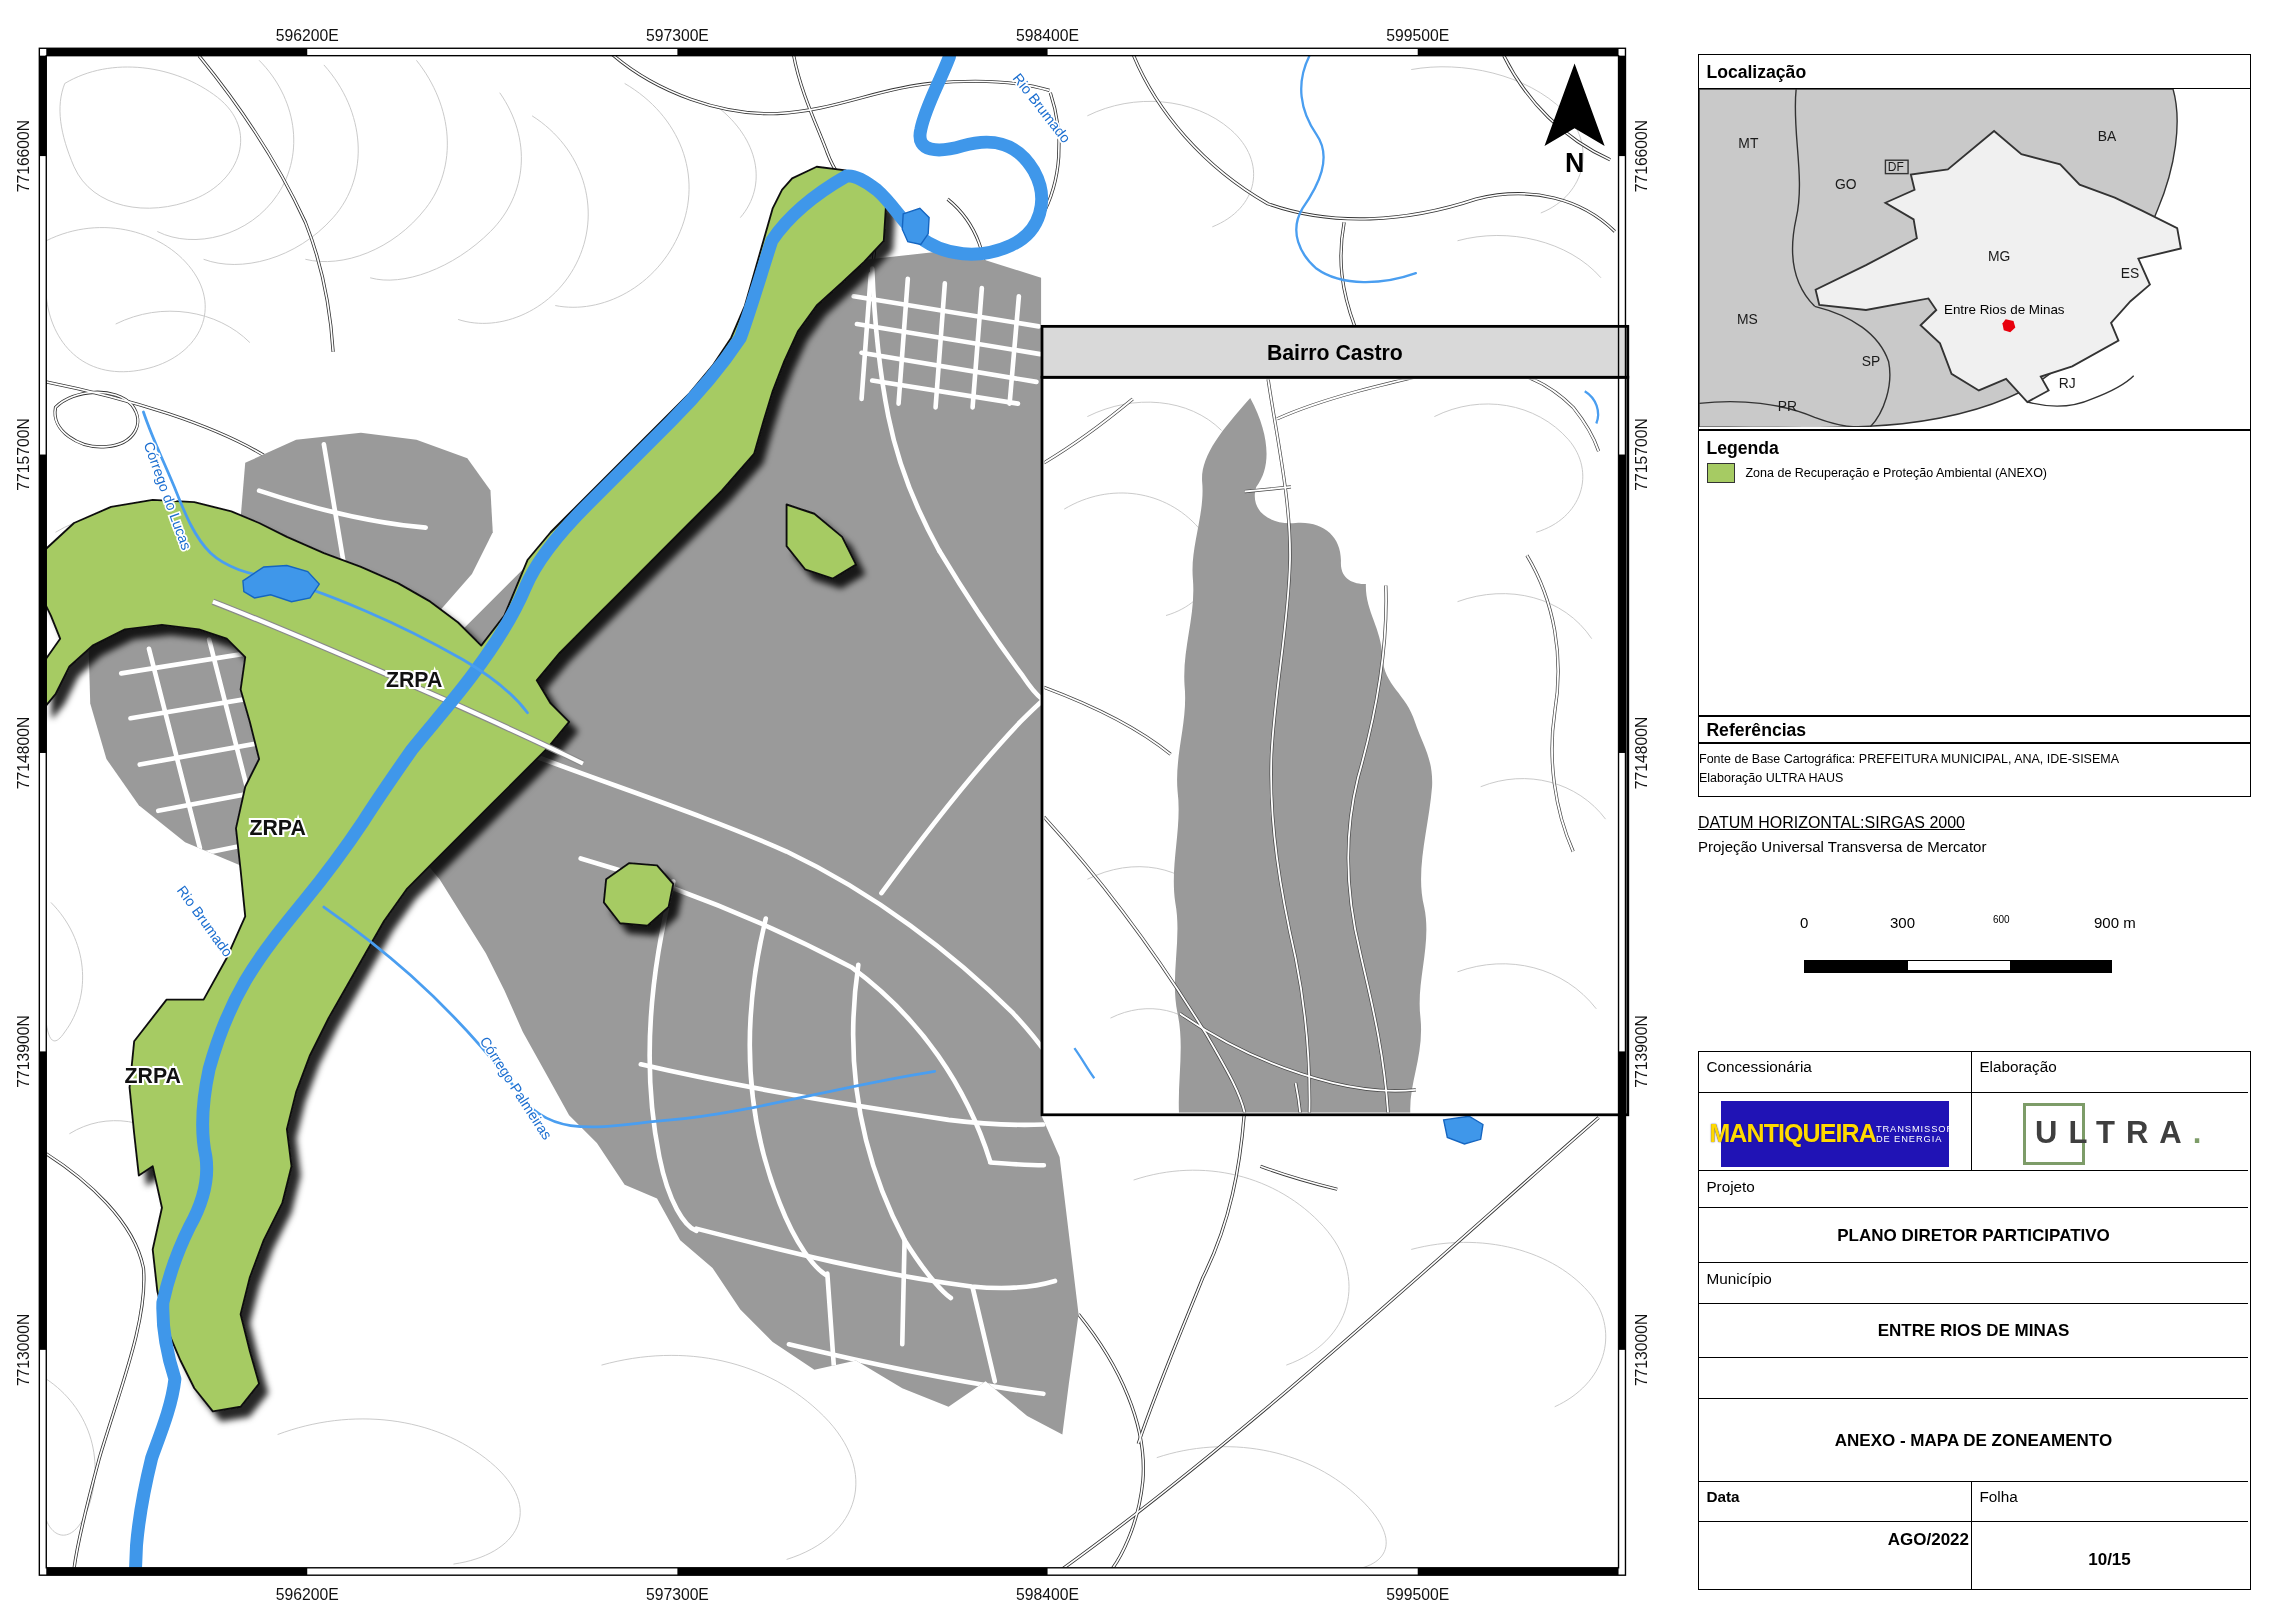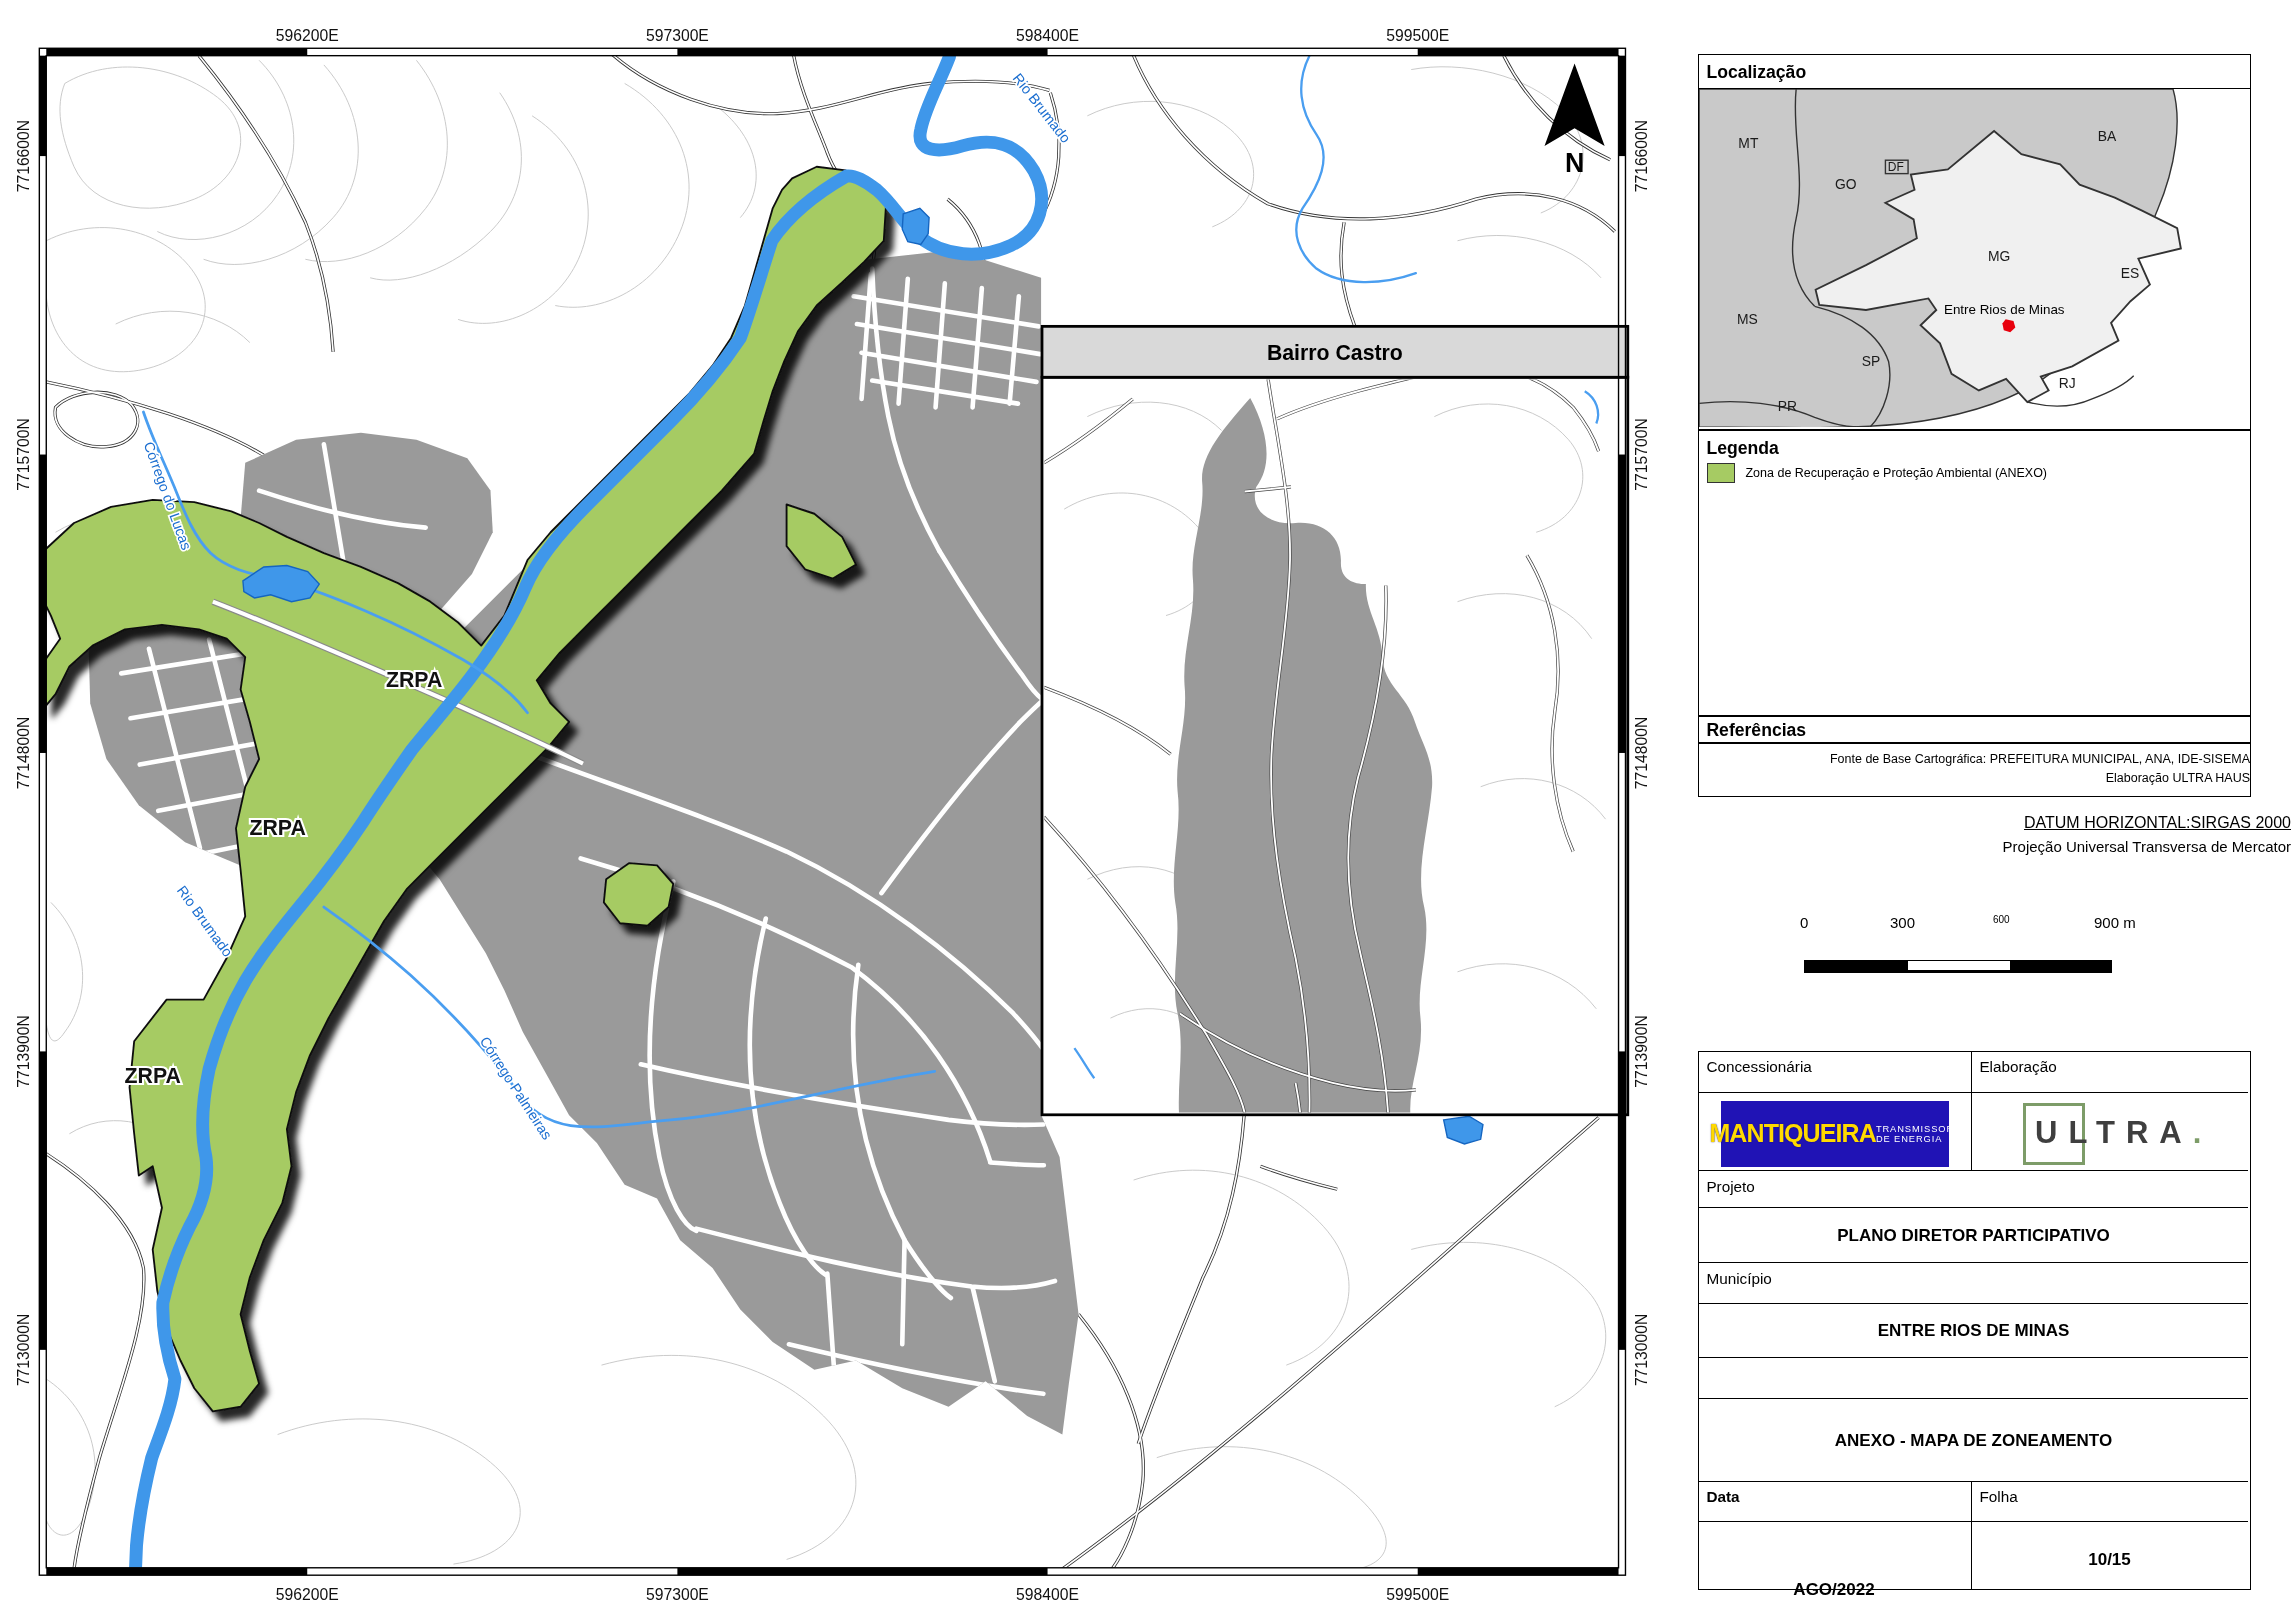--- a/index.html
+++ b/index.html
@@ -1,21 +1,21 @@
 <!DOCTYPE html>
 <html style="font-size:7.4px"><head>
 <meta charset="utf-8">
 <style>
   html,body{margin:0;padding:0;background:#fff;}
   body{width:2295px;height:1623px;position:relative;overflow:hidden;
        font-family:"Liberation Sans",sans-serif;color:#000;}
   .abs{position:absolute;}
   .box{position:absolute;background:#fff;border:1.9px solid #000;box-sizing:border-box;}
   .hdr{font-size:17.6px;font-weight:bold;padding:6.5px 0 0 7.4px;}
-  .ctr{text-align:right;padding-left:40px;}
+  .ctr{text-align:left;}
   svg text{font-family:"Liberation Sans",sans-serif;}
   .coord{font-size:34px;fill:#111;}
   .zrpa{font-size:46px;font-weight:bold;fill:#111;paint-order:stroke;stroke:#fff;stroke-width:9px;}
   .rlabel{fill:#1b6ed0;paint-order:stroke;stroke:#fff;stroke-width:7px;font-size:31px;}
   .contour{fill:none;stroke:#c6c6c6;stroke-width:2;}
   .dcase{fill:none;stroke:#333;stroke-width:7;}
   .dfill{fill:none;stroke:#fff;stroke-width:3.5;}
   .street{fill:none;stroke:#fff;stroke-width:10;stroke-linecap:round;stroke-linejoin:round;}
   .icase{fill:none;stroke:#444;stroke-width:7;}
   .ifill{fill:none;stroke:#fff;stroke-width:4;}
@@ -385,17 +385,17 @@
   <div class="abs cell-value" style="left:0;top:269px;width:549px;">ENTRE RIOS DE MINAS</div>
   <div class="abs" style="left:0;top:305px;width:549px;border-top:1.9px solid #000;"></div>
 
   <div class="abs" style="left:0;top:346px;width:549px;border-top:1.9px solid #000;"></div>
   <div class="abs cell-value" style="left:0;top:379px;width:549px;">ANEXO - MAPA DE ZONEAMENTO</div>
   <div class="abs" style="left:0;top:429px;width:549px;border-top:1.9px solid #000;"></div>
 
   <div class="abs cell-label" style="left:0;top:430px;width:270px;height:39px;font-weight:bold;">Data</div>
   <div class="abs cell-label" style="left:272px;top:430px;width:277px;height:39px;border-left:1.9px solid #000;">Folha</div>
   <div class="abs" style="left:0;top:469px;width:549px;border-top:1.9px solid #000;"></div>
-  <div class="abs cell-value" style="left:0;top:528px;width:270px;">AGO/2022</div>
+  <div class="abs cell-value" style="left:0;top:478px;width:270px;text-align:right;">AGO/2022</div>
   <div class="abs" style="left:272px;top:471px;width:277px;height:66px;border-left:1.9px solid #000;"></div>
   <div class="abs cell-value" style="left:272px;top:498px;width:277px;">10/15</div>
 </div>
 
 
 </body></html>

